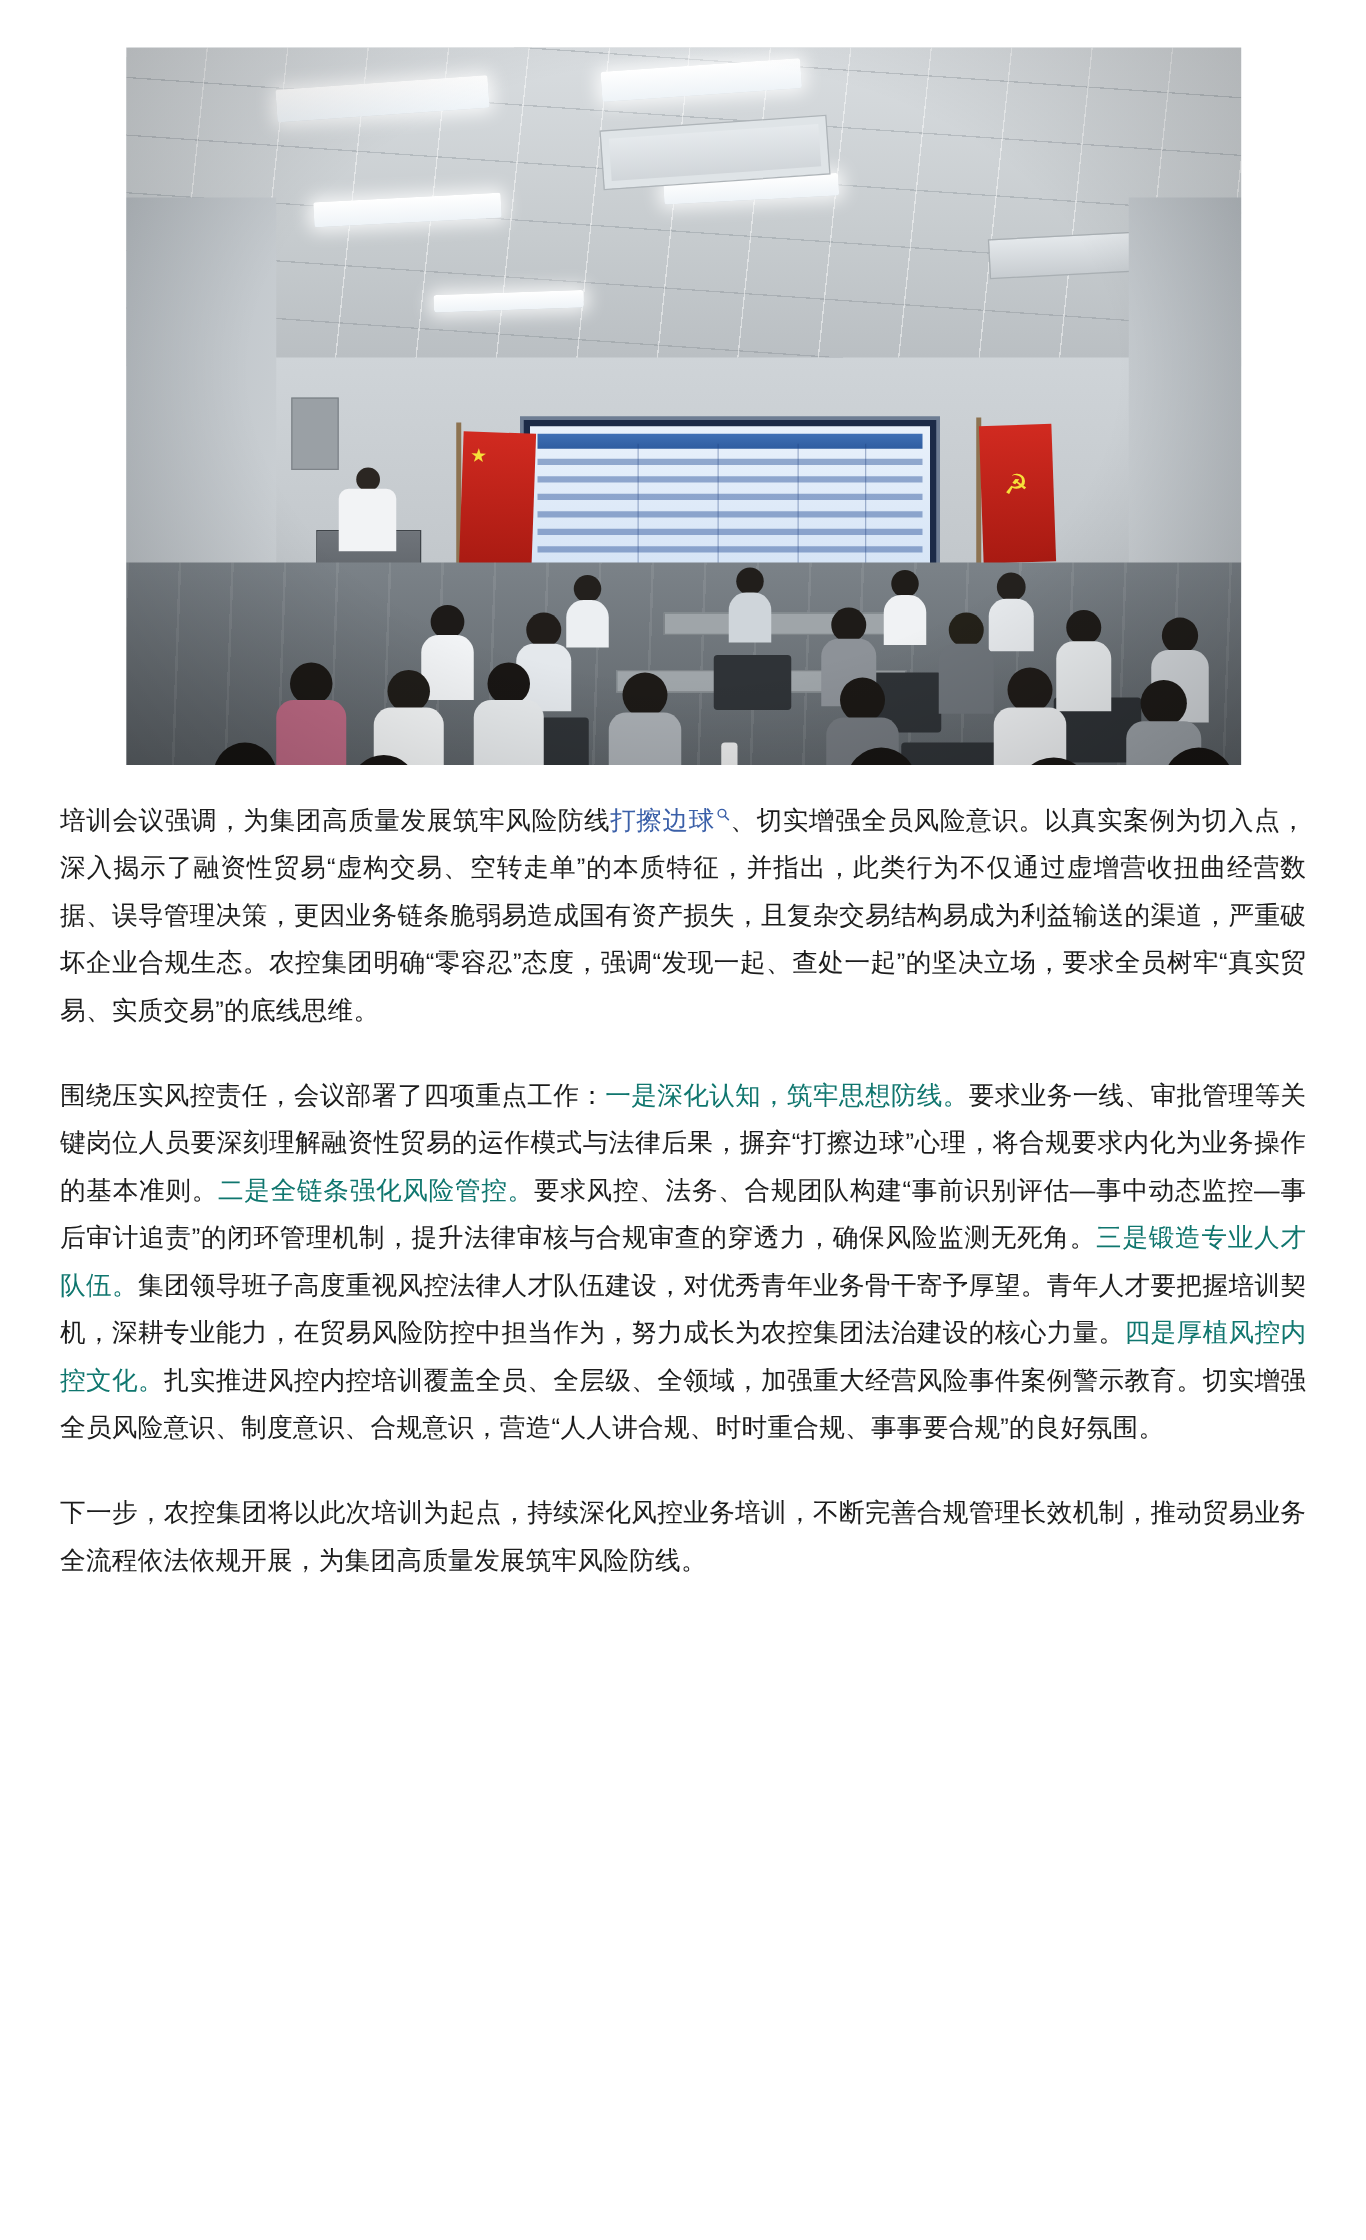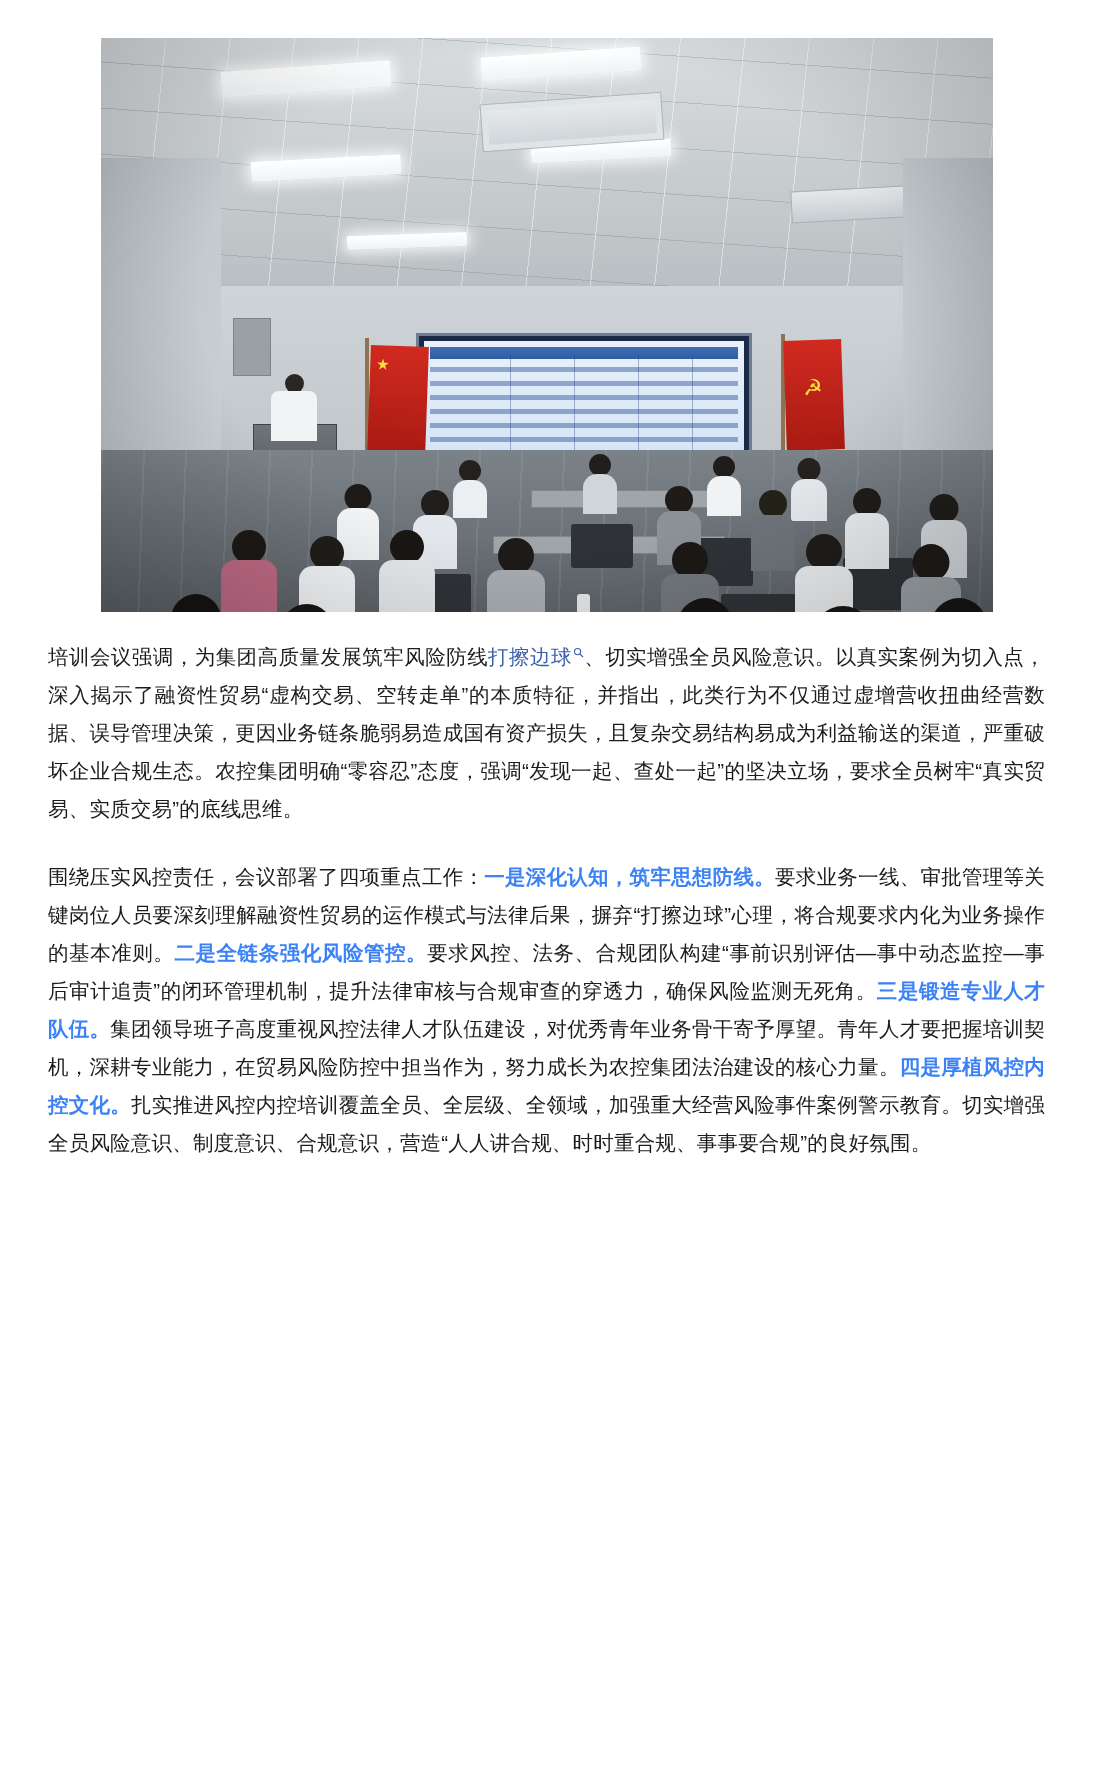--- a/index.html
+++ b/index.html
@@ -24,22 +24,22 @@
     margin: 0 0 30px 0;
     text-align: justify;
     text-justify: inter-ideograph;
     letter-spacing: 0.2px;
     color: #1c1c1c;
   }
   p.para.tight {
     margin-bottom: 24px;
   }
   b.em {
-    font-weight: bold;
-    color: #3b82f6;
+    font-weight: normal;
+    color: #0f766e;
   }
   .link {
     color: #3a5fa8;
     text-decoration: none;
     position: relative;
     white-space: nowrap;
   }
   .link .mag {
     display: inline-block;
     position: relative;
@@ -366,14 +366,17 @@
             <circle cx="5" cy="5" r="3.4" fill="none" stroke="#3a5fa8" stroke-width="1.2"></circle>
             <line x1="7.6" y1="7.6" x2="11" y2="11" stroke="#3a5fa8" stroke-width="1.3"></line>
           </svg></span></a><span>、切实增强全员风险意识。以真实案例为切入点，深入揭示了融资性贸易“虚构交易、空转走单”的本质特征，并指出，此类行为不仅通过虚增营收扭曲经营数据、误导管理决策，更因业务链条脆弱易造成国有资产损失，且复杂交易结构易成为利益输送的渠道，严重破坏企业合规生态。农控集团明确“零容忍”态度，强调“发现一起、查处一起”的坚决立场，要求全员树牢“真实贸易、实质交易”的底线思维。</span>
   </p>
 
   <p class="para">
     <span>围绕压实风控责任，会议部署了四项重点工作：</span><b class="em">一是深化认知，筑牢思想防线。</b><span>要求业务一线、审批管理等关键岗位人员要深刻理解融资性贸易的运作模式与法律后果，摒弃“打擦边球”心理，将合规要求内化为业务操作的基本准则。</span><b class="em">二是全链条强化风险管控。</b><span>要求风控、法务、合规团队构建“事前识别评估—事中动态监控—事后审计追责”的闭环管理机制，提升法律审核与合规审查的穿透力，确保风险监测无死角。</span><b class="em">三是锻造专业人才队伍。</b><span>集团领导班子高度重视风控法律人才队伍建设，对优秀青年业务骨干寄予厚望。青年人才要把握培训契机，深耕专业能力，在贸易风险防控中担当作为，努力成长为农控集团法治建设的核心力量。</span><b class="em">四是厚植风控内控文化。</b><span>扎实推进风控内控培训覆盖全员、全层级、全领域，加强重大经营风险事件案例警示教育。切实增强全员风险意识、制度意识、合规意识，营造“人人讲合规、时时重合规、事事要合规”的良好氛围。</span>
   </p>
 
 
+  <p class="para tight">
+    <span>下一步，农控集团将以此次培训为起点，持续深化风控业务培训，不断完善合规管理长效机制，推动贸易业务全流程依法依规开展，为集团高质量发展筑牢风险防线。</span>
+  </p>
 
 </div>
 
 </body></html>

